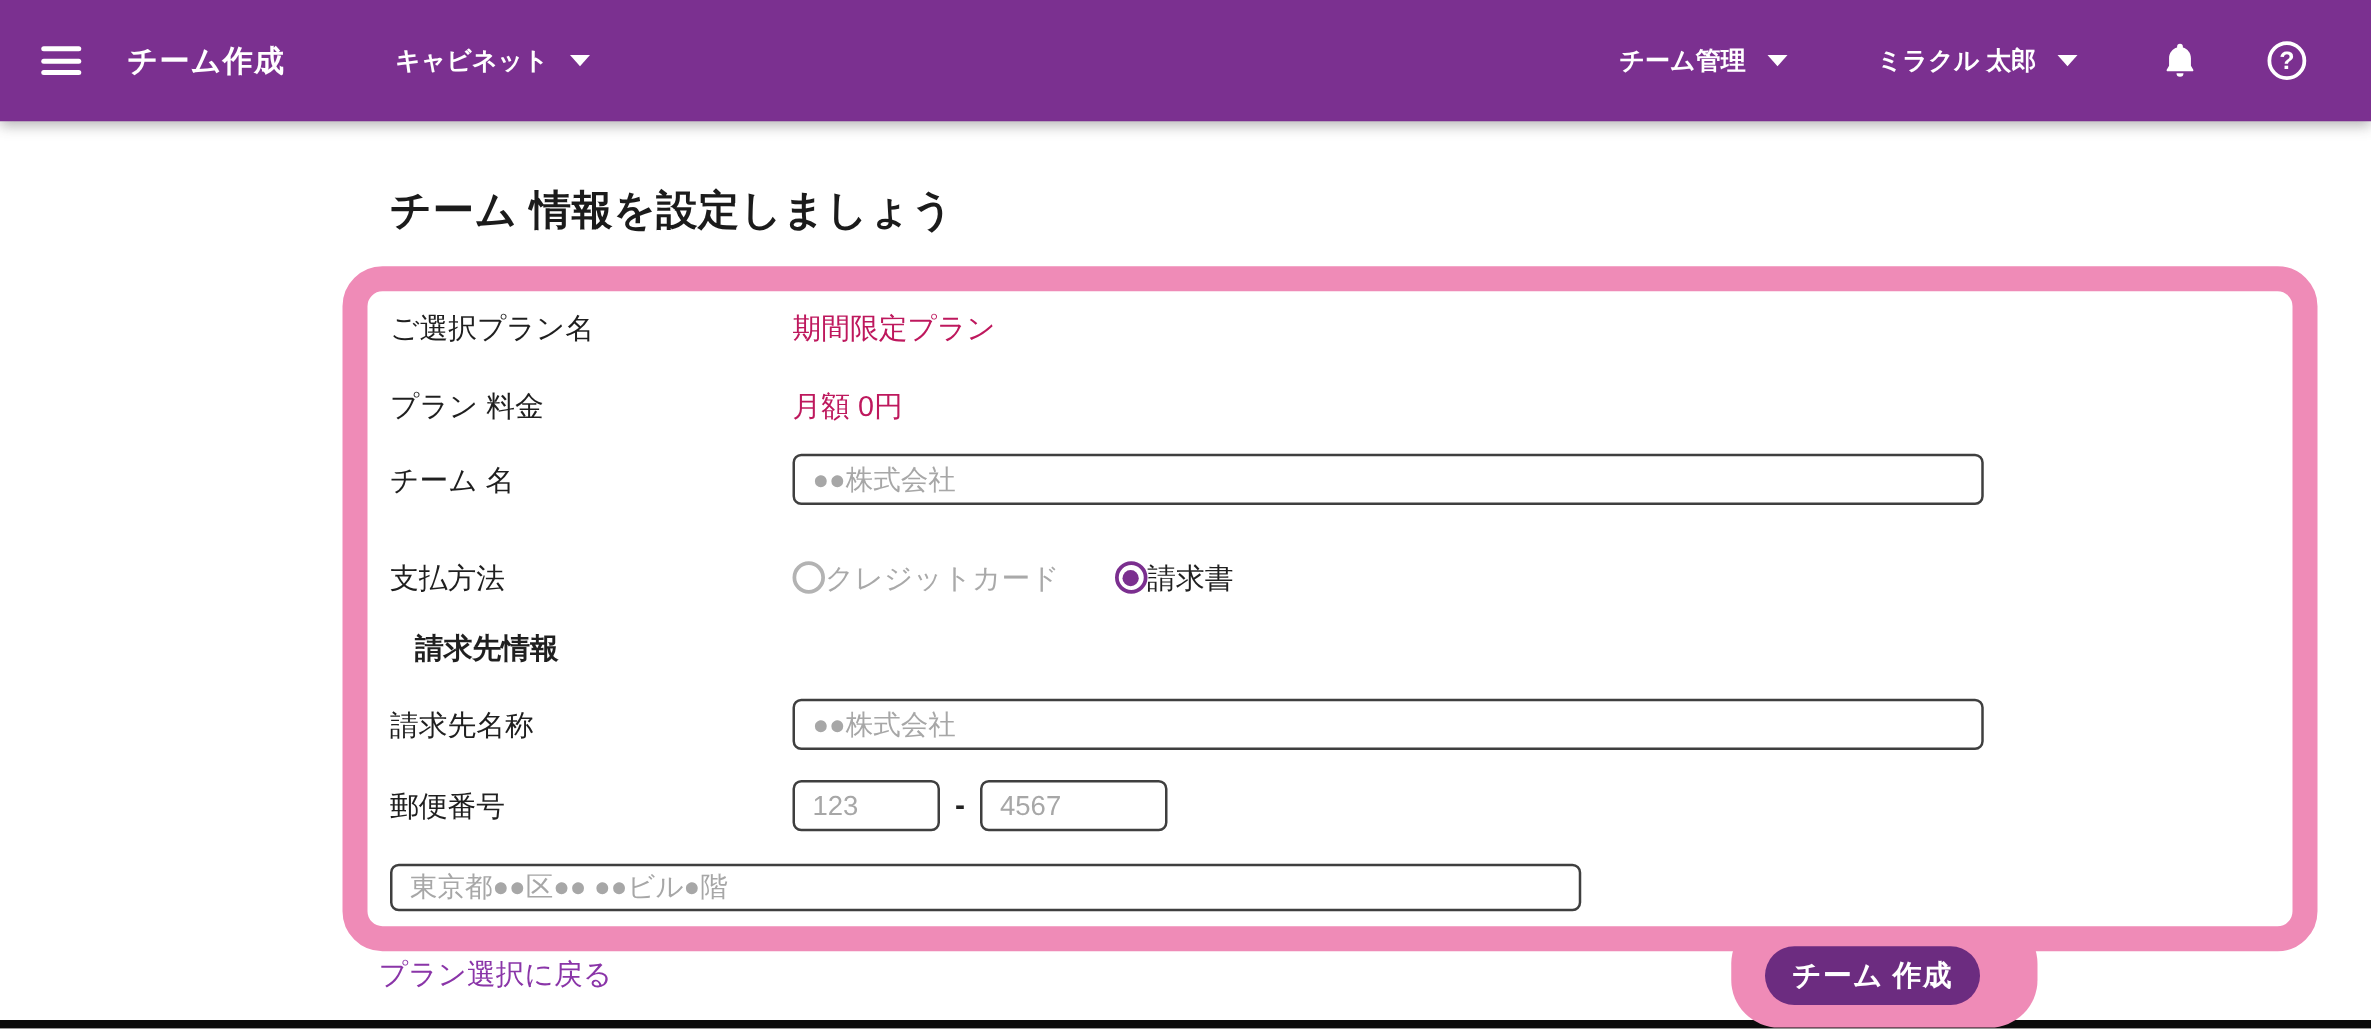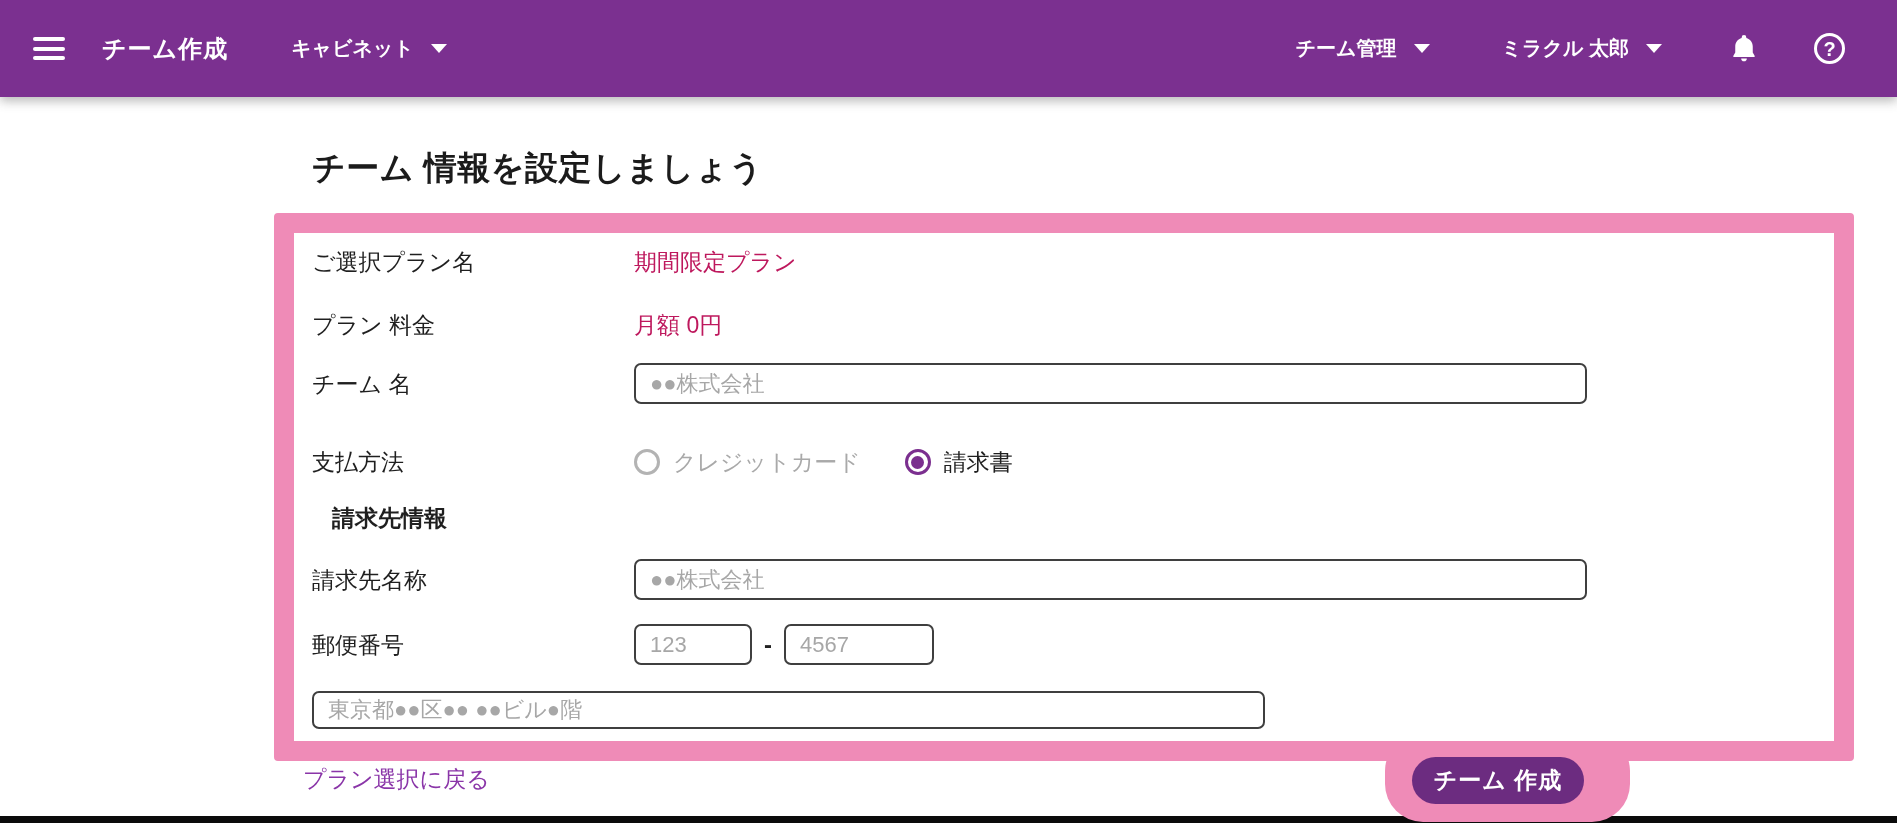--- a/index.html
+++ b/index.html
@@ -12,42 +12,42 @@
   
   .header {
     position:absolute; top:0; left:0; width:100%; height:97px;
     background:#7B3090; display:flex; align-items:center; color:#fff;
     box-shadow:0 4px 10px rgba(70,70,70,.38); z-index:10;
   }
   .hamburger { margin-left:33px; width:32px; cursor:pointer; }
   .hamburger span { display:block; height:4px; background:#fff; border-radius:2px; margin:5.5px 0; }
   .app-title { margin-left:37px; font-size:24px; font-weight:bold; letter-spacing:1px; white-space:nowrap; }
   .nav-item { display:flex; align-items:center; gap:17px; font-size:20px; font-weight:bold; cursor:pointer; white-space:nowrap; }
-  .nav-cabinet { margin-left:63px; }
+  .nav-cabinet { margin-left:88px; }
   .caret { width:0; height:0; border-left:8px solid transparent; border-right:8px solid transparent; border-top:9px solid #fff; }
   .header-right { margin-left:auto; display:flex; align-items:center; }
   .nav-teammgmt { margin-right:72px; }
   .nav-user { margin-right:68px; }
   .icon-btn { display:flex; align-items:center; justify-content:center; cursor:pointer; }
   .bell-btn { margin-right:56px; }
   .help-circle {
     width:31px; height:31px; border:3.5px solid #fff; border-radius:50%;
     display:flex; align-items:center; justify-content:center;
     font-size:20px; font-weight:bold; color:#fff; margin-right:52px; line-height:1;
   }
 
   
   .page-heading {
     position:absolute; left:312px; top:146px; font-size:33px; font-weight:bold;
     color:#1b1b1b; letter-spacing:.5px; white-space:nowrap;
   }
 
   .form-frame {
     position:absolute; left:274px; top:213px; width:1580px; height:548px;
-    border:20px solid #EF8BB7; border-radius:4px; background:#fff; z-index:2;
+    border:20px solid #EF8BB7; border-radius:32px; background:#fff; z-index:2;
   }
   .form-rows { position:absolute; left:18px; top:14px; width:1296px; }
   .frow { display:flex; align-items:flex-start; }
   .frow.center { align-items:center; }
   .flabel { width:322px; font-size:23px; color:#1f1f1f; line-height:30px; flex:0 0 322px; }
   .fvalue { font-size:23px; color:#be185d; line-height:30px; }
   .section-title { font-size:23px; font-weight:bold; color:#1f1f1f; line-height:30px; }
 
   .r1 { margin-bottom:33px; }
   .r2 { margin-bottom:23px; }
@@ -64,21 +64,21 @@
     font-family:inherit; outline:none;
   }
   input.ftext::placeholder { color:#a7a7a7; opacity:1; }
   .w-full { width:953px; }
   .postal-wrap { display:flex; align-items:center; }
   .postal1 { width:118px; height:39px; }
   .postal2 { width:150px; height:39px; }
   .postal-dash { font-size:24px; color:#222; margin:0 12px; font-weight:bold; }
 
   .radio-group { display:flex; align-items:center; gap:44px; }
-  .radio-opt { display:flex; align-items:center; gap:13px; cursor:pointer; }
+  .radio-opt { display:flex; align-items:center; cursor:pointer; }
   .radio-circle { width:26px; height:26px; border-radius:50%; position:relative; flex:0 0 26px; }
   .radio-circle.off { border:3px solid #b3b3b3; }
   .radio-circle.on { border:3px solid #7B2F8F; }
   .radio-circle.on::after { content:""; position:absolute; inset:3.5px; background:#7B2F8F; border-radius:50%; }
   .radio-label { font-size:23px; line-height:30px; }
   .radio-label.dim { color:#a9a9a9; }
   .radio-label.dark { color:#1f1f1f; }
 
   .back-link {
     position:absolute; left:303px; top:764px; font-size:23px; color:#8A35A8;

